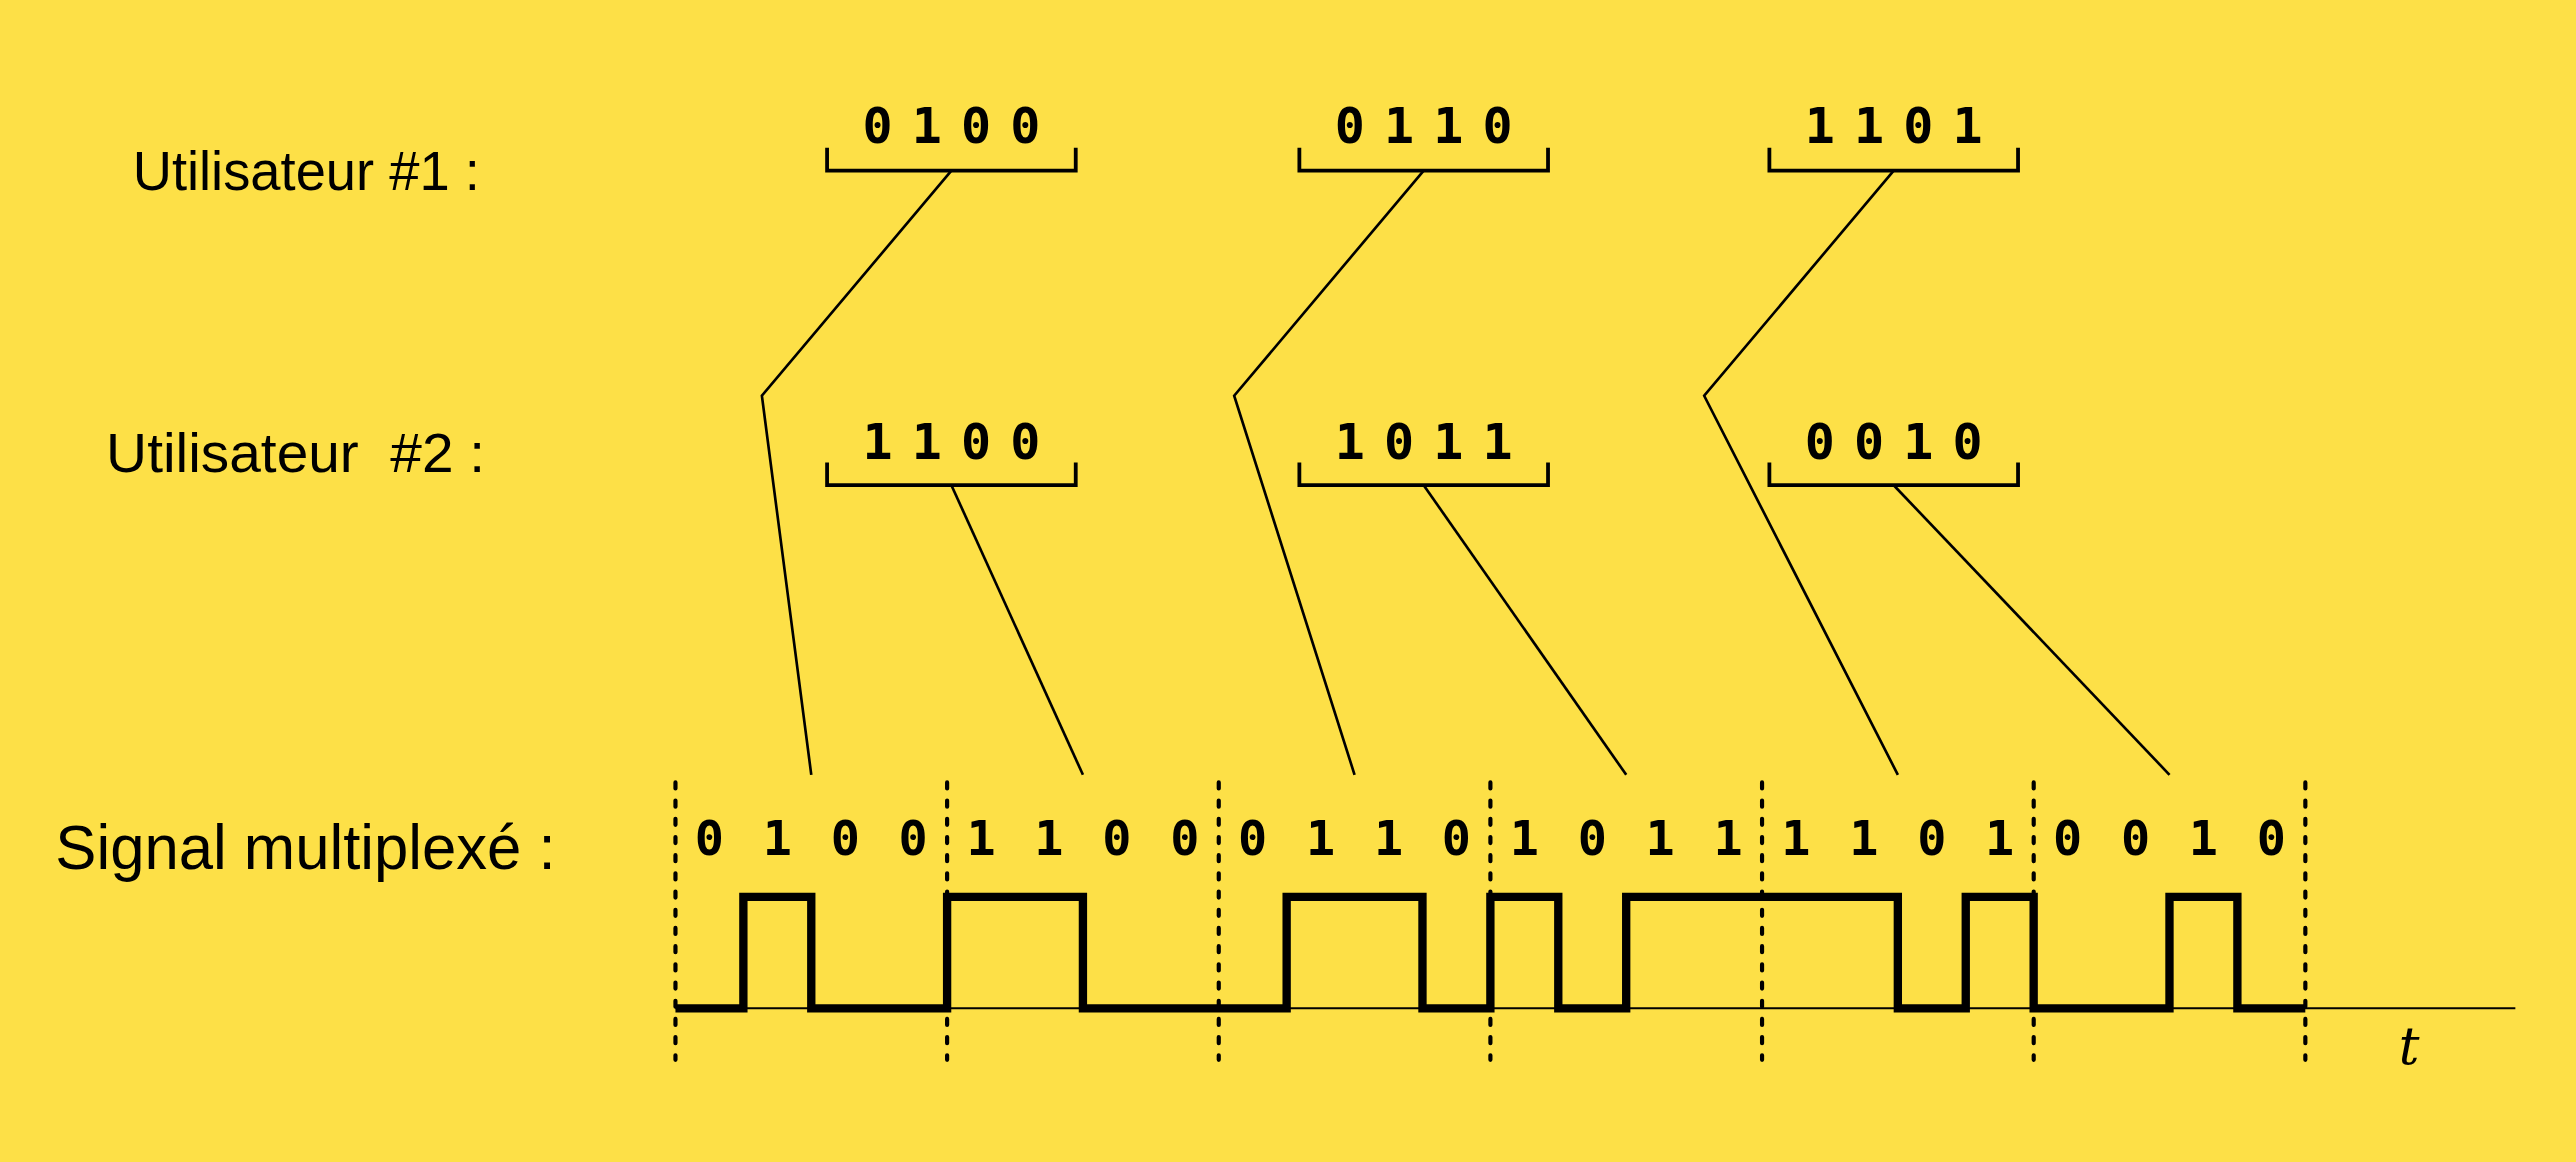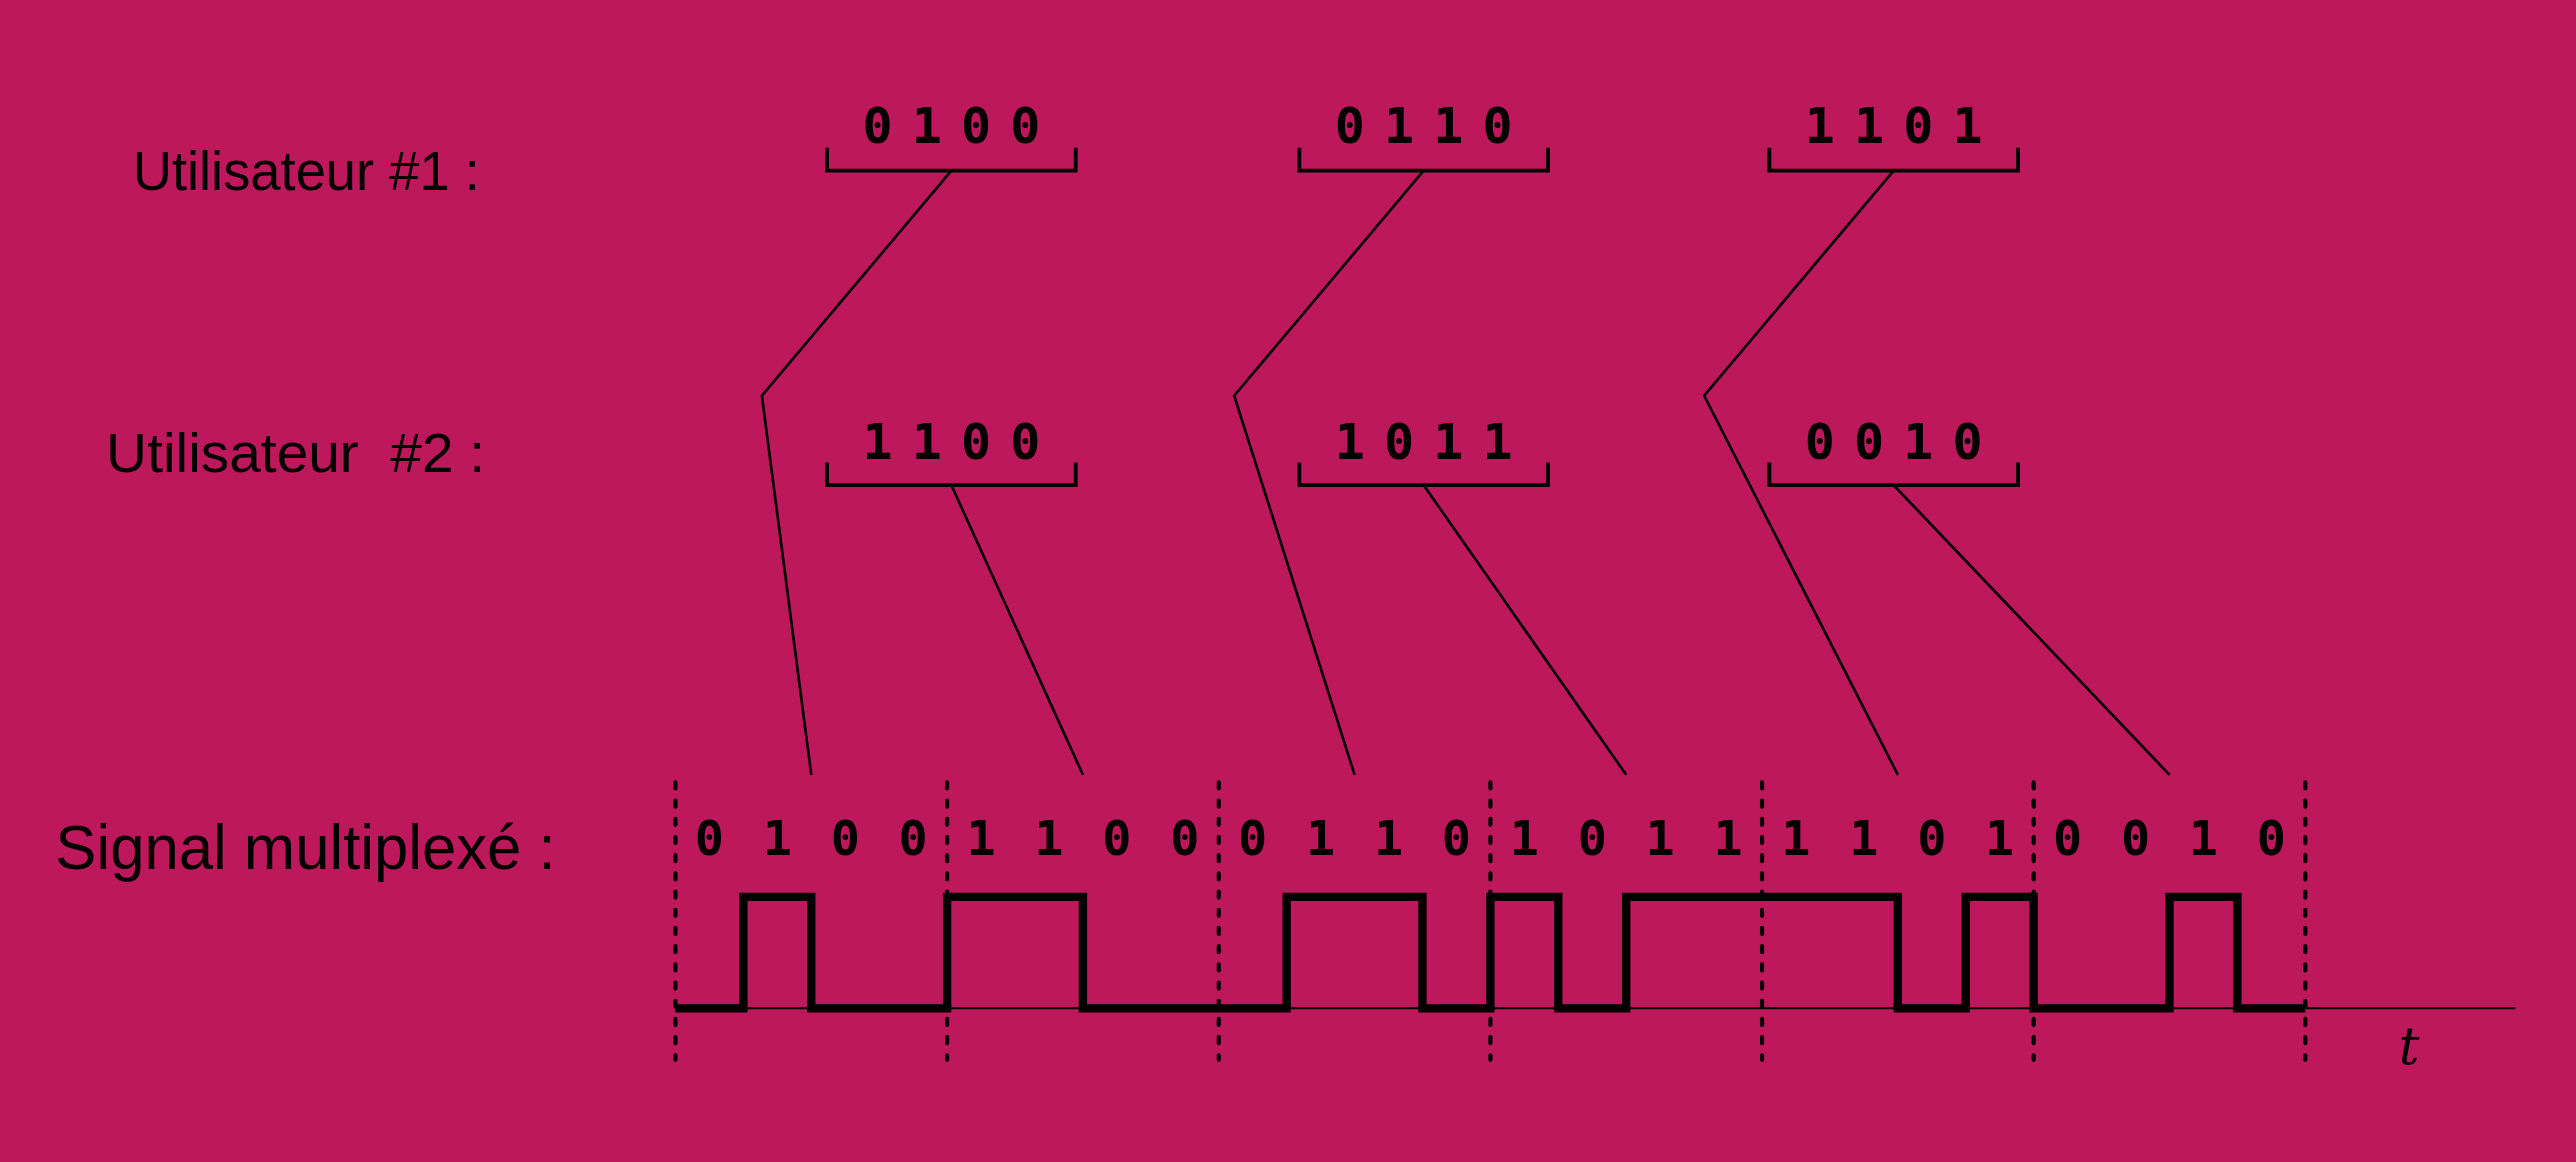--- a/index.html
+++ b/index.html
@@ -1,16 +1,16 @@
 <!DOCTYPE html>
 <html style="font-size:12px"><head>
 <meta charset="utf-8">
 <style>
   html,body{margin:0;padding:0;background:#fff;}
-  .stage{position:relative;width:2576px;height:1163px;background:#be185d;overflow:hidden;}
+  .stage{position:relative;width:2576px;height:1163px;background:#fde047;overflow:hidden;}
   svg{display:block;width:100%;height:100%;}
   text{fill:#000;}
   .lbl{font-family:"Liberation Sans",sans-serif;font-size:72px;}
   .lbl-lg{font-family:"Liberation Sans",sans-serif;font-size:82px;}
   .dg{font-family:"DejaVu Sans Mono",monospace;font-weight:bold;text-anchor:middle;}
   .dg-top{font-size:66px;}
   .dg-sig{font-size:64px;}
   .tlbl{font-family:"DejaVu Serif",serif;font-style:italic;font-size:68px;text-anchor:middle;}
 </style>
 </head>

